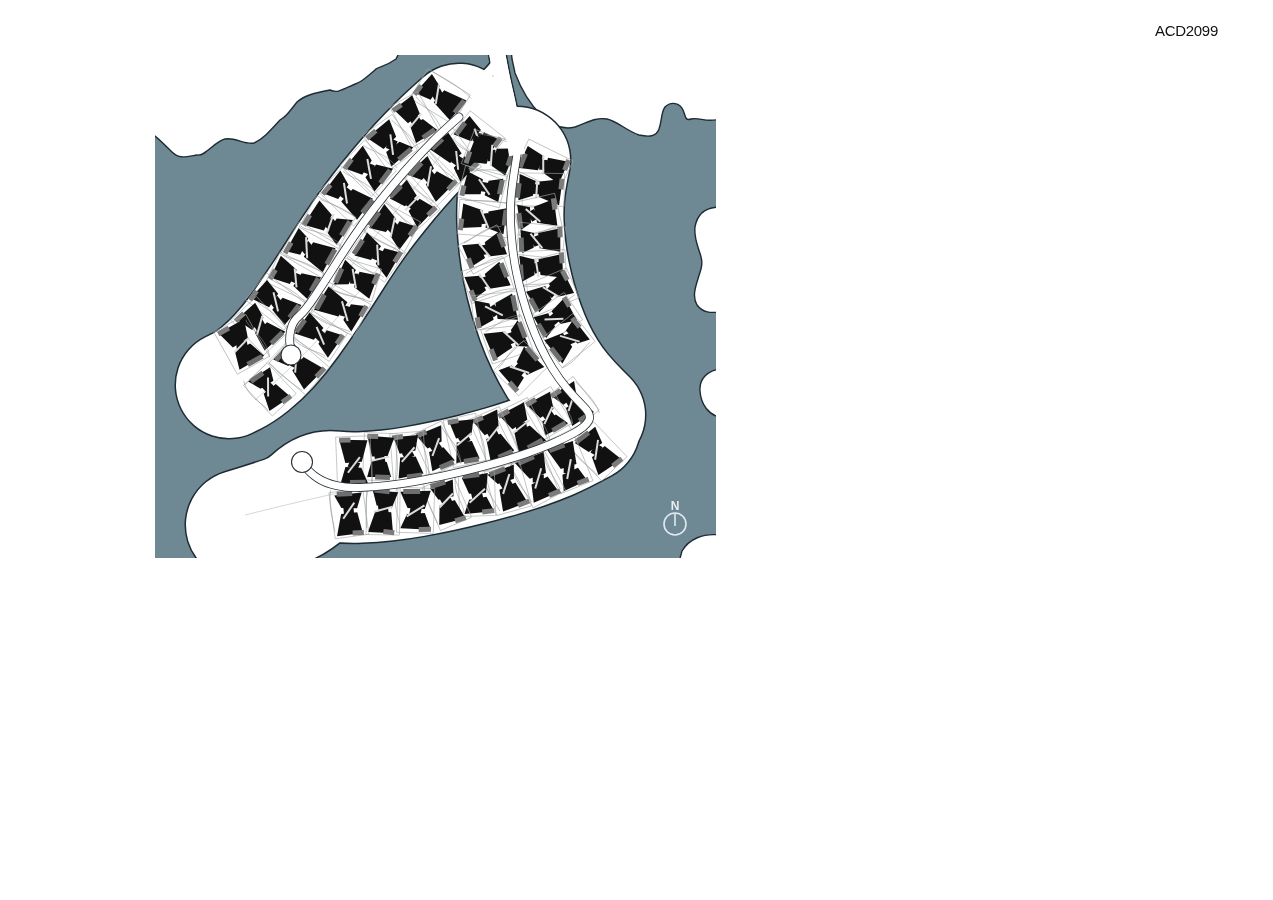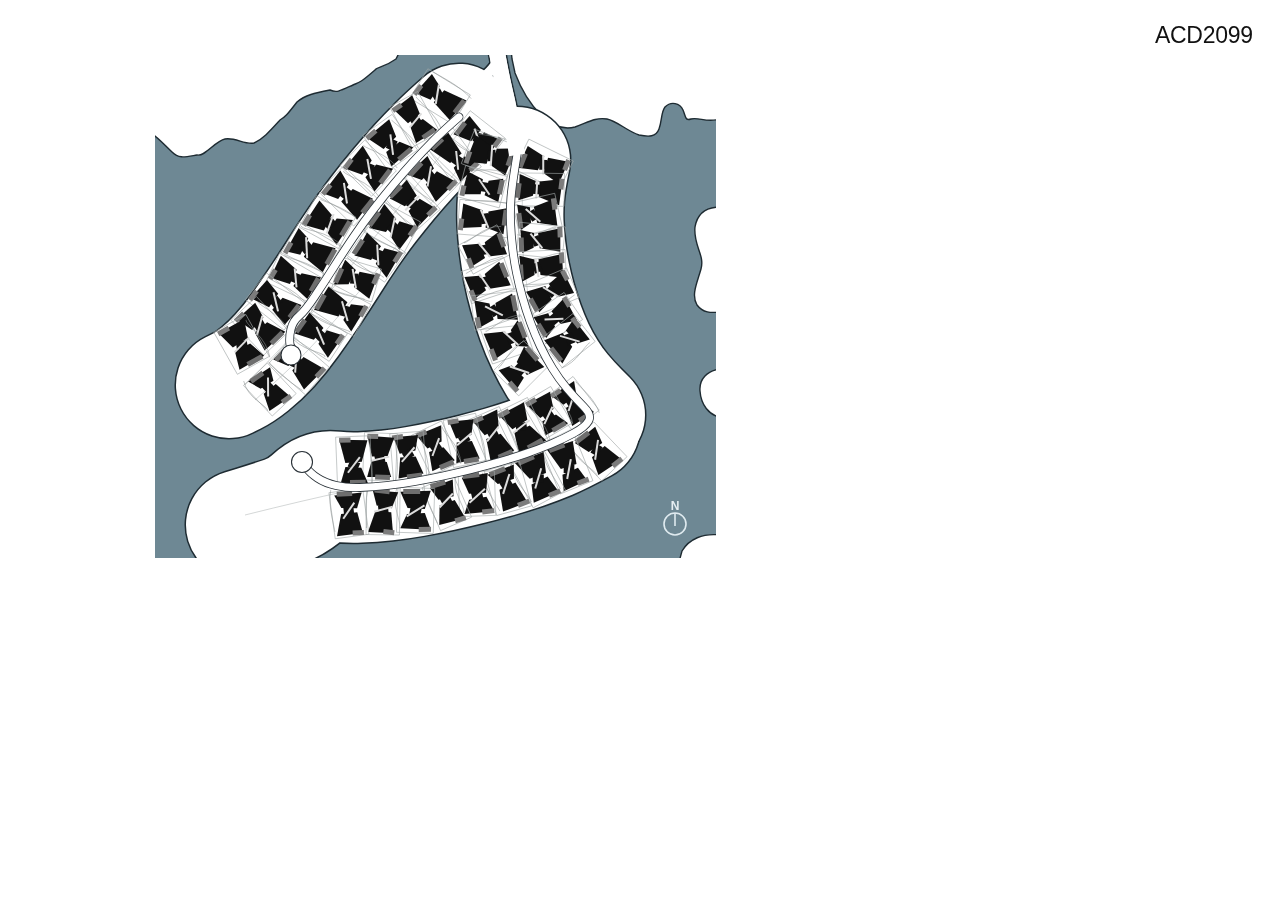--- a/index.html
+++ b/index.html
@@ -1,19 +1,19 @@
 <!DOCTYPE html>
 <html><head><meta charset="utf-8">
 <style>
 html,body{margin:0;padding:0;background:#ffffff;width:1273px;height:900px;overflow:hidden;font-family:"Liberation Sans",sans-serif;}
 .abs{position:absolute;}
 </style></head>
 <body>
 
-<div class="abs" style="left:1155px;top:22px;width:95px;font-size:23px;letter-spacing:-0.3px;color:#111;">ACD2099</div>
+<div class="abs" style="left:1155px;top:22px;width:95px;font-size:15px;letter-spacing:-0.3px;color:#111;">ACD2099</div>
 
 <svg class="abs" style="left:155px;top:55px;" width="561" height="503" viewBox="0 0 561 503">
 
 <rect x="0" y="0" width="561" height="503" fill="#6e8894"></rect>
 
 <path d="M -4 -6 L 246 -6 L 241 4 C 230 12 222 12 220 15 C 205 28 205 27 198 30 C 185 36 182 38 175 35 C 160 38 150 40 142 47 C 132 60 130 62 125 65 C 115 76 108 84 99 88 C 90 90 80 82 70 84 C 60 86 50 102 42 100 C 30 102 24 104 17 97 C 10 90 4 84 0 81 L -4 78 Z" fill="#fff" stroke="#1e2b32" stroke-width="1.4"></path>
 
 <path d="M 356 -6 L 565 -6 L 565 64 C 552 68 544 62 536 64 C 530 66 531 62 528 55 C 525 48 516 46 510 52 C 506 57 507 66 504 74 C 501 82 494 82 484 80 C 472 76 462 66 452 64 C 440 62 432 68 420 72 C 408 75 396 70 386 60 C 374 48 366 34 360 18 L 357 4 Z" fill="#fff" stroke="#1e2b32" stroke-width="1.4"></path>
 
 <path d="M 565 152 C 550 152 542 160 540 172 C 538 190 550 200 546 214 C 542 228 536 240 542 250 C 548 258 556 258 565 257 Z" fill="#fff" stroke="#1e2b32" stroke-width="1.4"></path>

